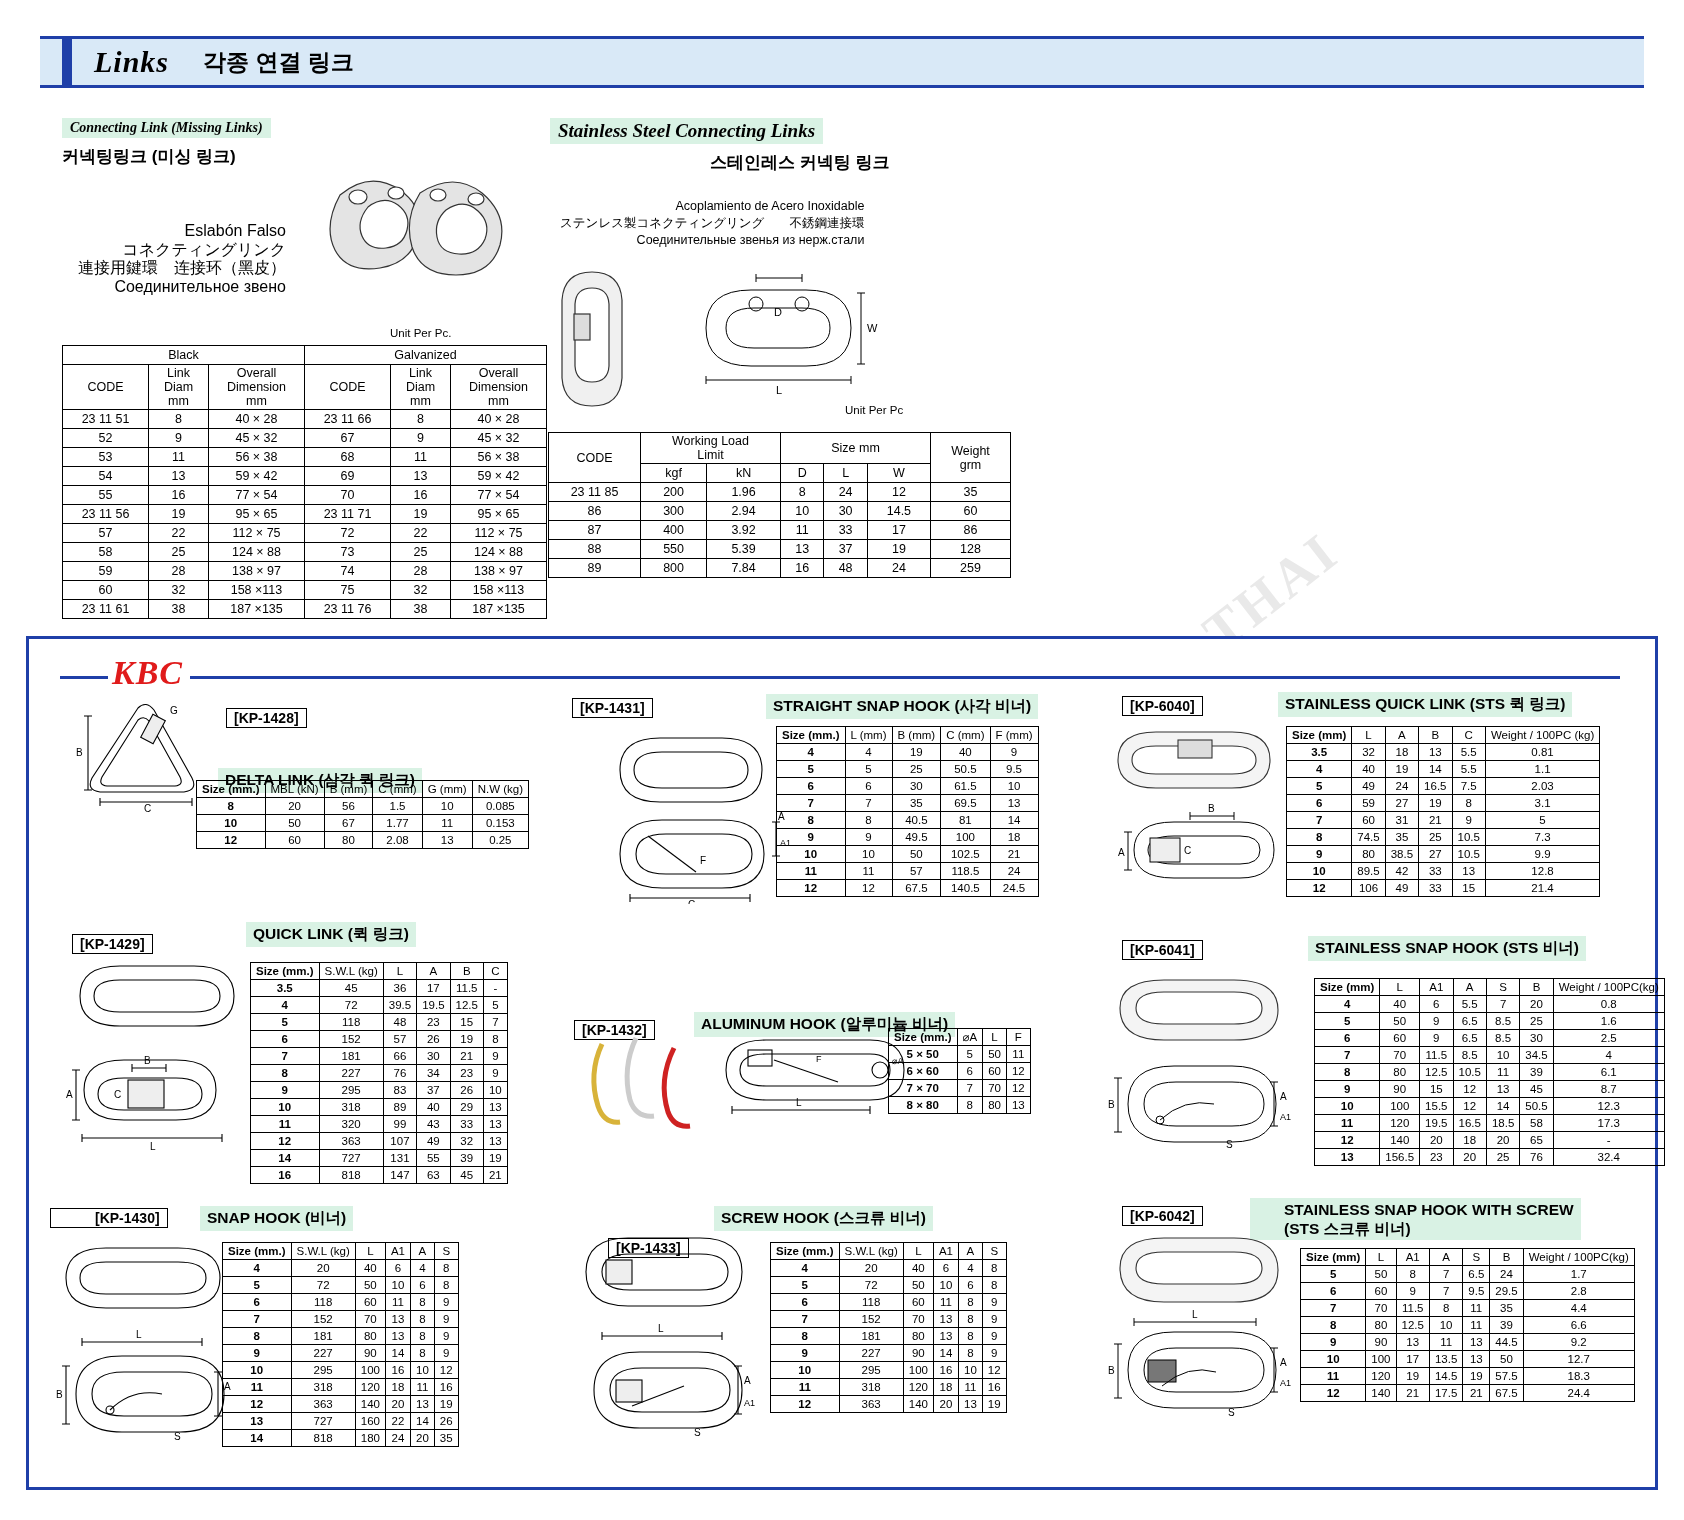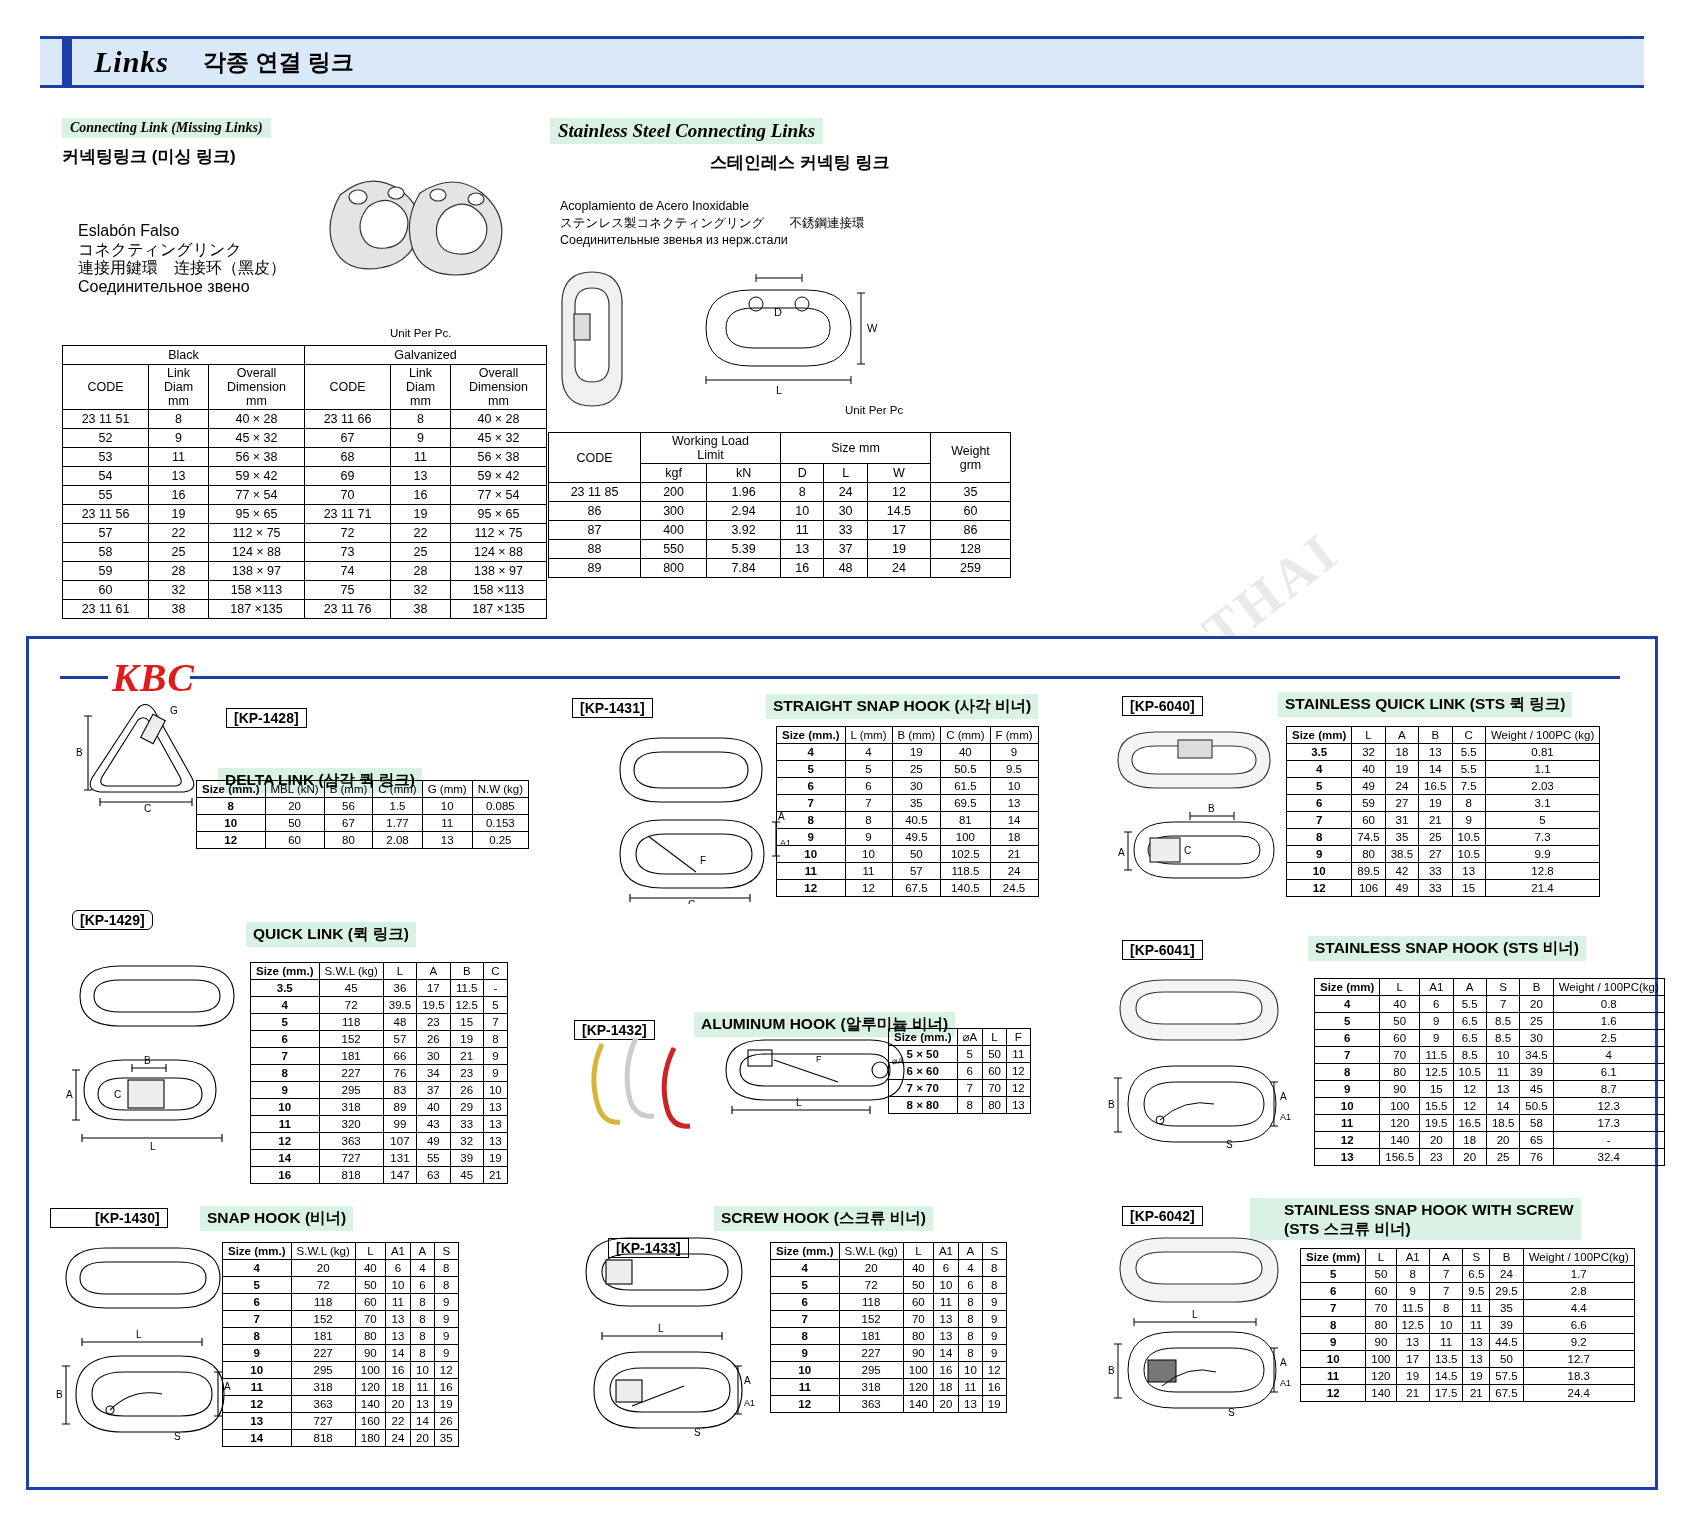--- a/index.html
+++ b/index.html
@@ -30,21 +30,21 @@
 
   
   .sec-title {
     background:#d9f2e4;
     display:inline-block;
     font-family:"Liberation Serif", serif;
     font-style:italic; font-weight:bold;
     padding:2px 8px;
   }
   .kr-sub { font-size:17px; font-weight:bold; margin-top:7px; }
-  .small-lines { font-size:12.5px; line-height:16.5px; }
+  .small-lines { font-size:12.5px; line-height:16.5px;text-align:right; }
 
   #left-block { position:absolute; left:62px; top:118px; width:420px; }
   #left-block .sec-title { font-size:14px; }
   #left-names { position:absolute; left:78px; top:222px; font-size:16px; line-height:18.5px; }
 
   #right-block { position:absolute; left:550px; top:118px; width:520px; }
   #right-block .sec-title { font-size:19px; }
   #right-block .kr-sub { margin-left:160px; }
   #right-lines { position:absolute; left:560px; top:198px; font-size:12.5px; line-height:17px; }
 
@@ -71,21 +71,21 @@
   .art { position:absolute; }
 
   
   #kbc-panel {
     position:absolute; left:26px; top:636px; width:1632px; height:854px;
     border:3px solid #1f3fa8; background:#fff;
   }
   #kbc-logo {
     position:absolute; left:112px; top:654px;
     font-family:"Liberation Serif", serif; font-weight:bold; font-style:italic;
-    font-size:40px; color:#e01b1b; letter-spacing:1px;
+    font-size:34px; color:#e01b1b; letter-spacing:1px;
   }
   #kbc-logo-line { position:absolute; left:190px; top:676px; width:1430px; height:3px; background:#1f3fa8; }
   #kbc-logo-line2 { position:absolute; left:60px; top:676px; width:48px; height:3px; background:#1f3fa8; }
 
   .pcode {
     position:absolute; font-size:14px; font-weight:bold;
     border:1px solid #000; padding:1px 7px; background:#fff;
   }
   .ptitle {
     position:absolute; background:#d9f2e4; font-size:15.5px; font-weight:bold;
@@ -422,21 +422,21 @@
           <td>12</td>
           <td>60</td>
           <td>80</td>
           <td>2.08</td>
           <td>13</td>
           <td>0.25</td>
         </tr>
       </tbody>
   </table>
 
-  <div class="pcode" style="left:72px; top:910px;border-radius:6px;">[KP-1429]</div>
+  <div class="pcode" style="left:72px; top:934px;">[KP-1429]</div>
   <div class="ptitle" style="left:246px; top:922px;text-align:right;">QUICK LINK (퀵 링크)</div>
   <div class="art" style="left:62px; top:952px;">
     <svg width="180" height="210" viewBox="0 0 180 210">
       <g fill="none" stroke="#000" stroke-width="1.1">
         <path d="M18 44 q0 -30 40 -30 l74 0 q40 0 40 30 q0 30 -40 30 l-74 0 q-40 0 -40 -30z"></path>
         <path d="M32 44 q0 -16 26 -16 l74 0 q26 0 26 16 q0 16 -26 16 l-74 0 q-26 0 -26 -16z"></path>
         <path d="M52 98 q0 -30 40 -30 l52 0 q40 0 40 30 q0 30 -40 30 l-52 0 q-40 0 -40 -30z" transform="translate(-30,40)"></path>
         <path d="M36 142 q0 -16 26 -16 l52 0 q26 0 26 16 q0 16 -26 16 l-52 0 q-26 0 -26 -16z"></path>
         <rect x="66" y="128" width="36" height="28" fill="#eee"></rect>
         <line x1="70" y1="116" x2="104" y2="116"></line>

